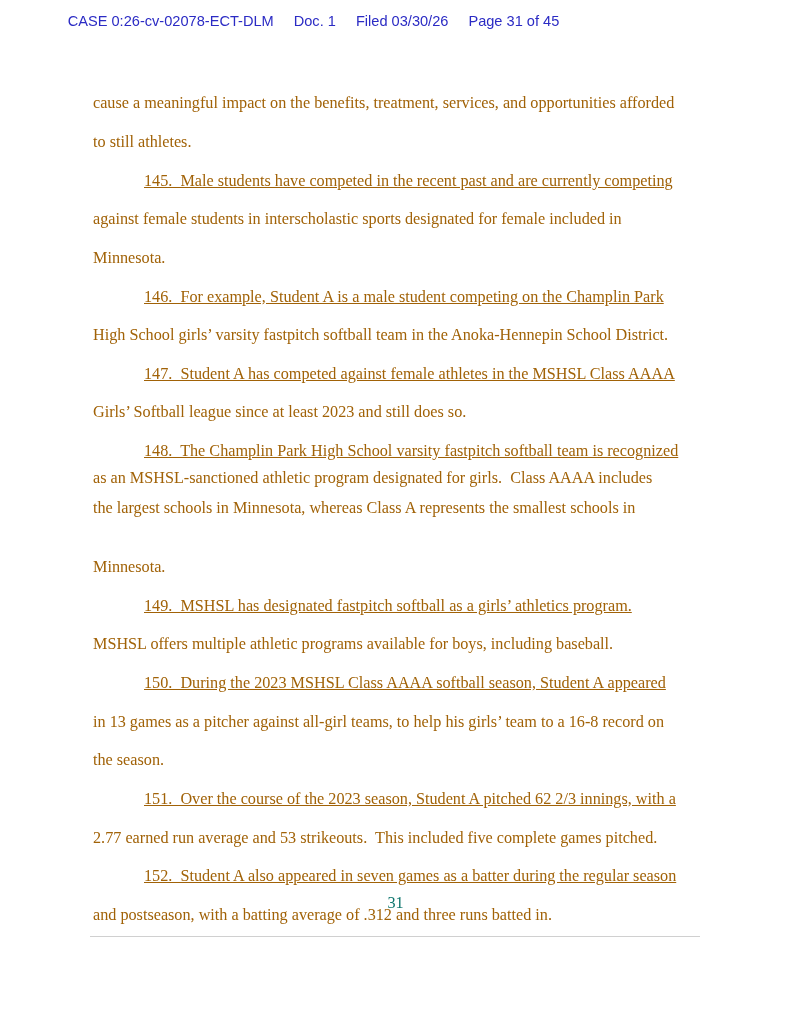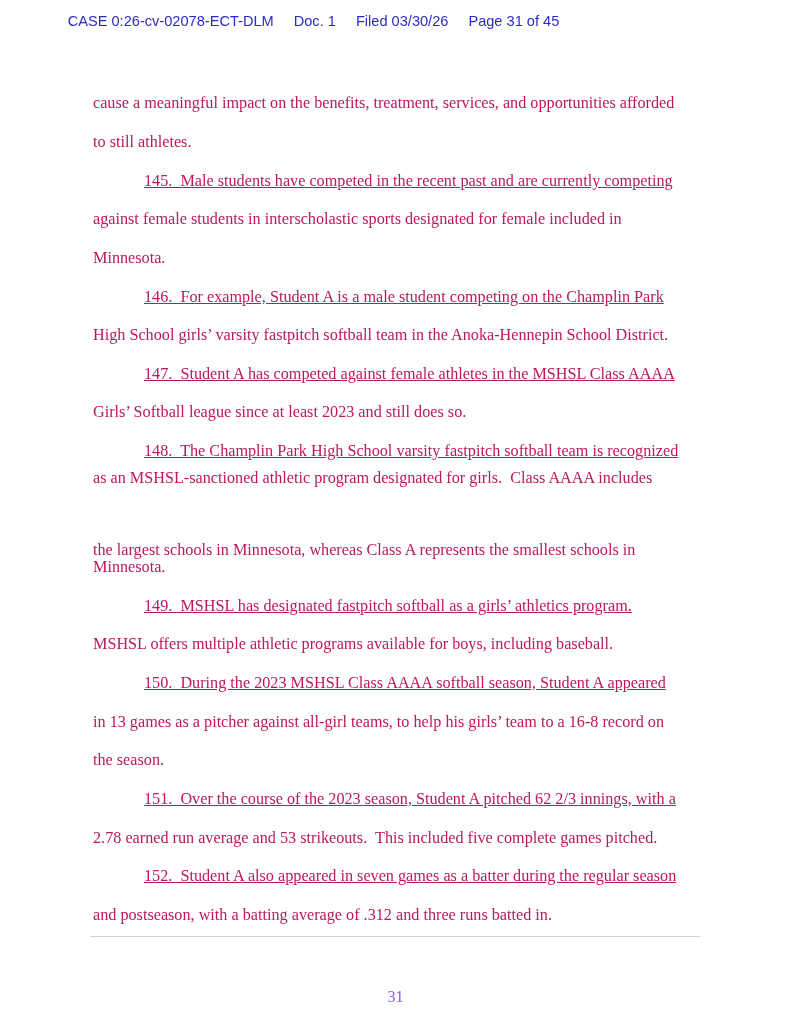--- a/index.html
+++ b/index.html
@@ -8,56 +8,56 @@
     position: absolute; top: 13px; left: 0; width: 627px;
     text-align: center; white-space: pre;
     font-family: "Liberation Sans", sans-serif; font-size: 14.6px;
     color: #2b2bc4;
   }
   .header span { display: inline-block; }
   .header .gap { display: inline-block; width: 20px; }
   .line {
     position: absolute; left: 93px; white-space: pre;
     font-family: "Liberation Serif", serif; font-size: 16.2px;
-    color: #be185d; line-height: 20px;
+    color: #a16207; line-height: 20px;
   }
   .line.indent { left: 144px; text-decoration: underline; }
   .rule {
     position: absolute; left: 90px; width: 610px; top: 936px;
     height: 1px; background: #d0d0d0;
   }
   .pagenum {
-    position: absolute; top: 988px; left: 0; width: 791px; text-align: center;
-    font-family: "Liberation Serif", serif; font-size: 16.2px; color: #8b5cf6;
+    position: absolute; top: 894px; left: 0; width: 791px; text-align: center;
+    font-family: "Liberation Serif", serif; font-size: 16.2px; color: #0f766e;
   }
 </style>
 </head>
 <body>
 
 <div class="header"><span>CASE 0:26-cv-02078-ECT-DLM</span><span class="gap"></span><span>Doc. 1</span><span class="gap"></span><span>Filed 03/30/26</span><span class="gap"></span><span>Page 31 of 45</span></div>
 
 <div>
   <div class="line" style="top:93px">cause a meaningful impact on the benefits, treatment, services, and opportunities afforded</div>
   <div class="line" style="top:132px">to still athletes.</div>
   <div class="line indent" style="top:171px">145.  Male students have competed in the recent past and are currently competing</div>
   <div class="line" style="top:209px">against female students in interscholastic sports designated for female included in</div>
   <div class="line" style="top:248px">Minnesota.</div>
   <div class="line indent" style="top:287px">146.  For example, Student A is a male student competing on the Champlin Park</div>
   <div class="line" style="top:325px">High School girls’ varsity fastpitch softball team in the Anoka-Hennepin School District.</div>
   <div class="line indent" style="top:364px">147.  Student A has competed against female athletes in the MSHSL Class AAAA</div>
   <div class="line" style="top:402px">Girls’ Softball league since at least 2023 and still does so.</div>
   <div class="line indent" style="top:441px">148.  The Champlin Park High School varsity fastpitch softball team is recognized</div>
   <div class="line" style="top:468px">as an MSHSL-sanctioned athletic program designated for girls.  Class AAAA includes</div>
-  <div class="line" style="top:540px">the largest schools in Minnesota, whereas Class A represents the smallest schools in</div>
+  <div class="line" style="top:498px">the largest schools in Minnesota, whereas Class A represents the smallest schools in</div>
   <div class="line" style="top:557px">Minnesota.</div>
   <div class="line indent" style="top:596px">149.  MSHSL has designated fastpitch softball as a girls’ athletics program.</div>
   <div class="line" style="top:634px">MSHSL offers multiple athletic programs available for boys, including baseball.</div>
   <div class="line indent" style="top:673px">150.  During the 2023 MSHSL Class AAAA softball season, Student A appeared</div>
   <div class="line" style="top:712px">in 13 games as a pitcher against all-girl teams, to help his girls’ team to a 16-8 record on</div>
   <div class="line" style="top:750px">the season.</div>
   <div class="line indent" style="top:789px">151.  Over the course of the 2023 season, Student A pitched 62 2/3 innings, with a</div>
-  <div class="line" style="top:828px">2.78 earned run average and 53 strikeouts.  This included five complete games pitched.</div>
+  <div class="line" style="top:828px">2.77 earned run average and 53 strikeouts.  This included five complete games pitched.</div>
   <div class="line indent" style="top:866px">152.  Student A also appeared in seven games as a batter during the regular season</div>
   <div class="line" style="top:905px">and postseason, with a batting average of .312 and three runs batted in.</div>
 </div>
 
 <div class="rule"></div>
 <div class="pagenum">31</div>
 
 </body></html>

